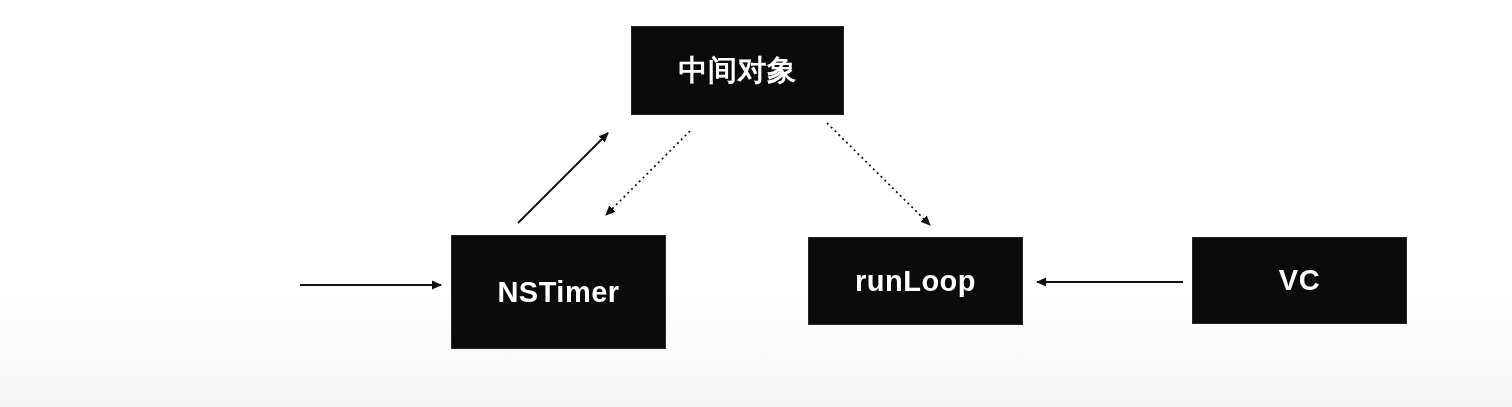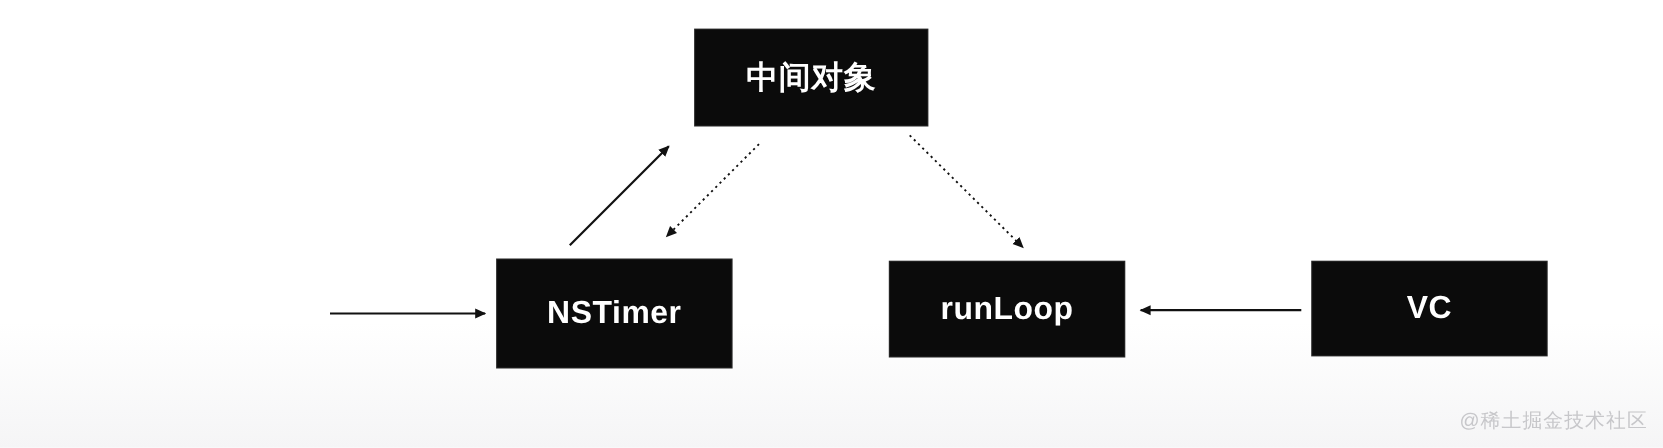--- a/index.html
+++ b/index.html
@@ -21,21 +21,21 @@
     display: flex;
     align-items: center;
     justify-content: center;
     font-weight: bold;
     font-size: 29px;
     letter-spacing: 0.5px;
     box-shadow: 0 0 0 1px rgba(0,0,0,0.85);
   }
   #node-intermediate { left: 632px; top: 27px;  width: 211px; height: 87px; }
   #node-runloop      { left: 70px;  top: 239px; width: 213px; height: 88px; }
-  #node-nstimer      { left: 452px; top: 236px; width: 213px; height: 98px; }
+  #node-nstimer      { left: 452px; top: 236px; width: 213px; height: 112px; }
   #node-target       { left: 809px; top: 238px; width: 213px; height: 86px; }
   #node-vc           { left: 1193px; top: 238px; width: 213px; height: 85px; text-align: center; }
 
   .edges {
     position: absolute;
     left: 0; top: 0;
     width: 1512px;
     height: 407px;
     pointer-events: none;
   }
@@ -81,15 +81,14 @@
   </div>
 
   <div class="node" id="node-target">
     <span>runLoop</span>
   </div>
 
   <div class="node" id="node-vc">
     <span>VC</span>
   </div>
 
-  <div class="watermark">@稀土掘金技术社区</div>
 
 </div>
 
 </body></html>

